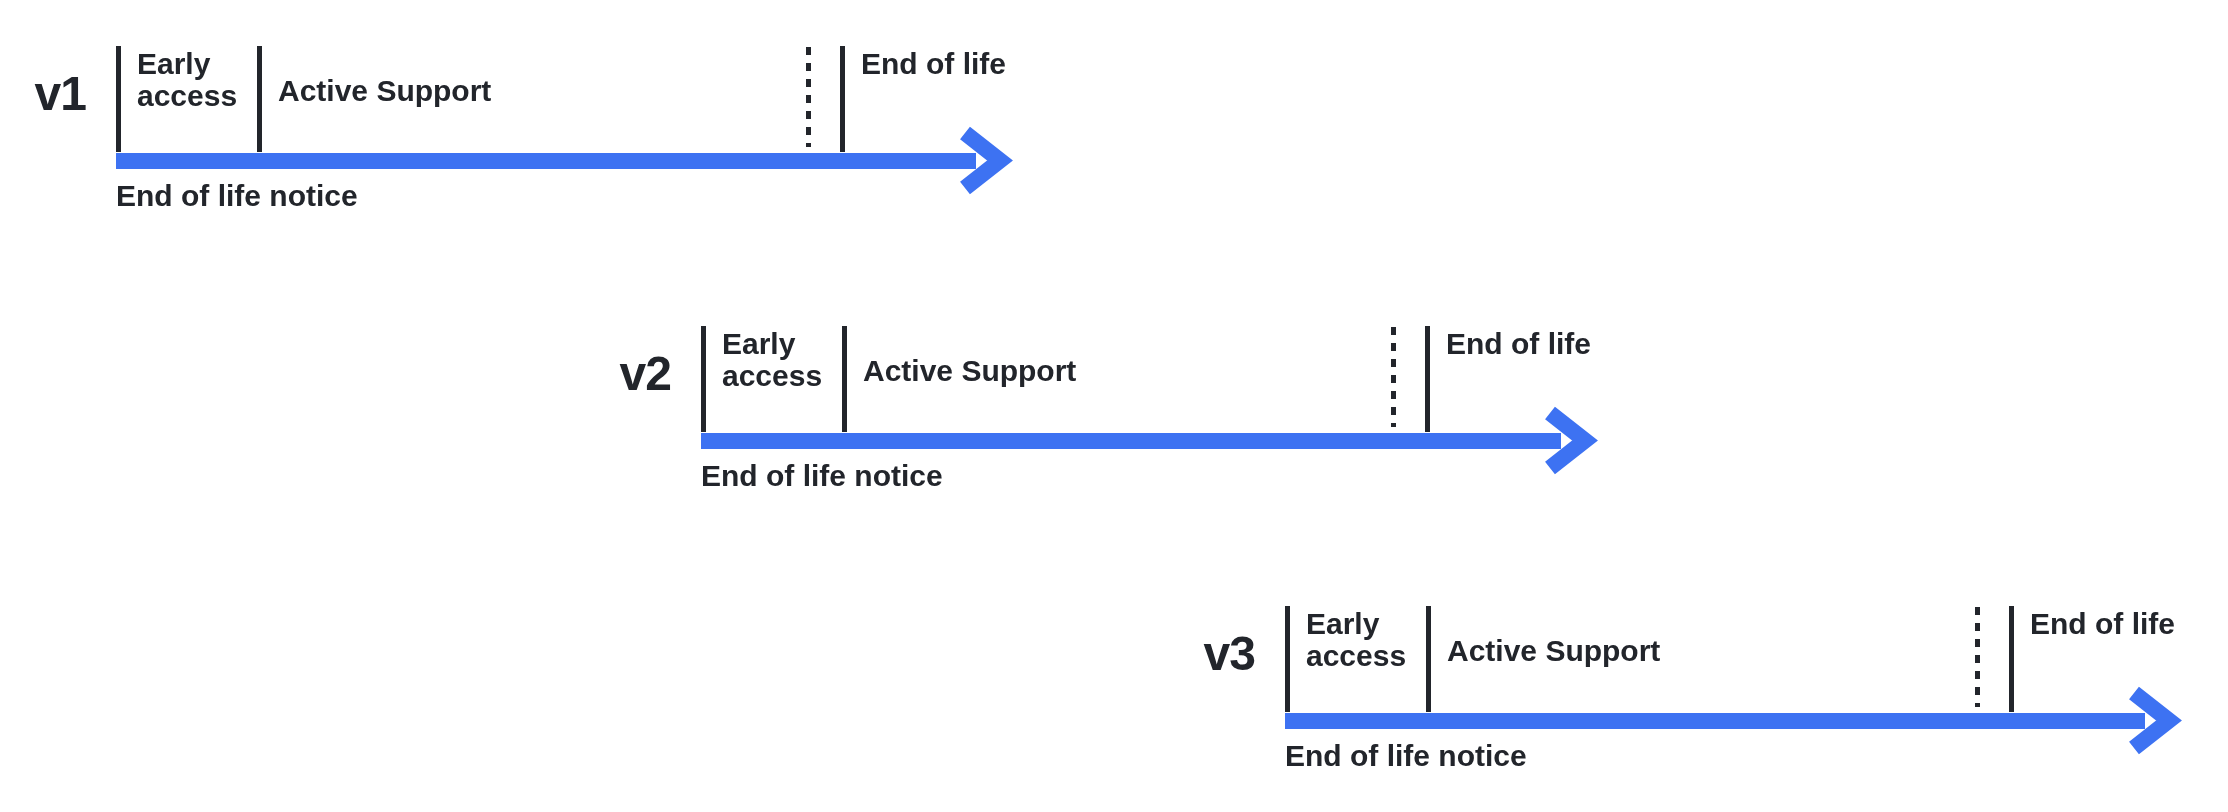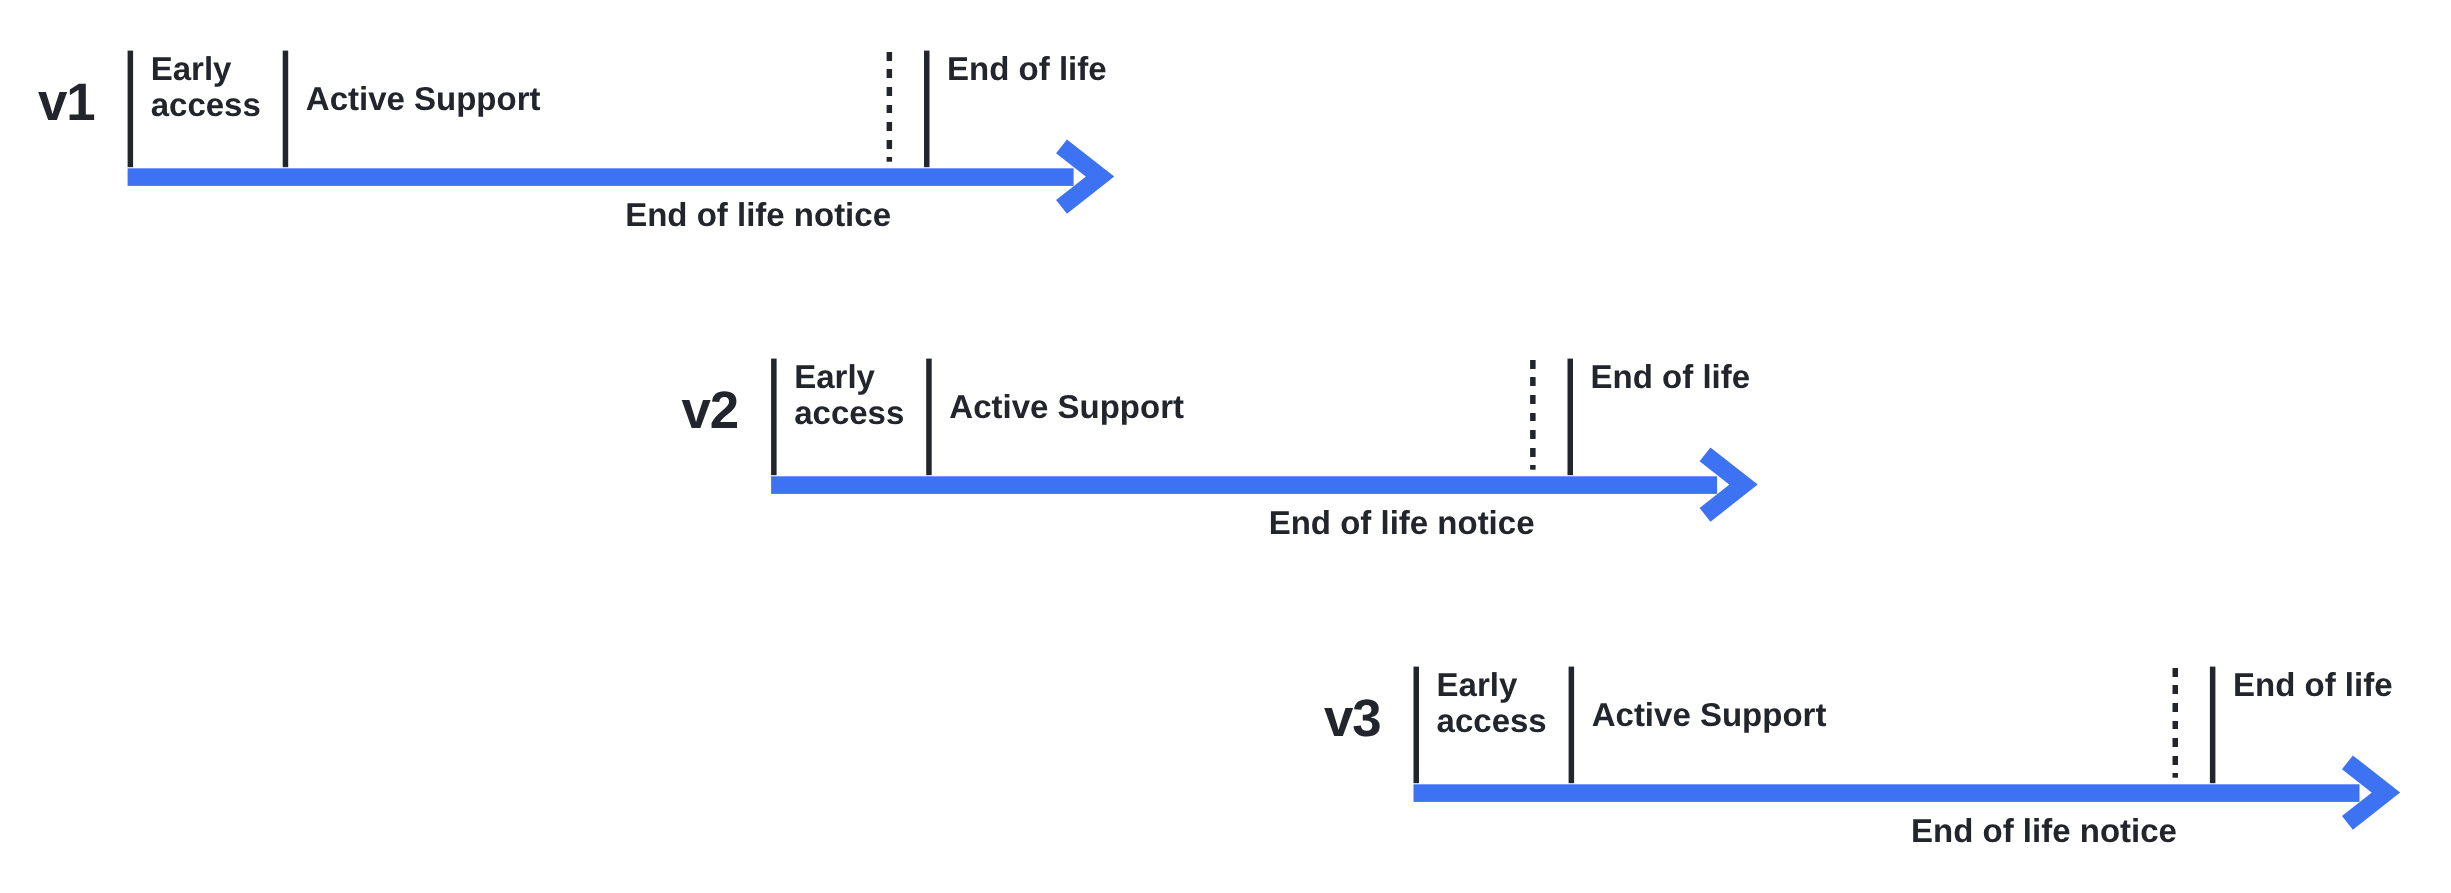--- a/index.html
+++ b/index.html
@@ -87,21 +87,21 @@
     stroke:var(--arrow);
     stroke-width:16;
     stroke-linejoin:miter;
     stroke-linecap:butt;
   }
   .notice-label{
     position:absolute;
     left:0;
     top:134px;
     width:694px;
-    text-align:right;
+    text-align:left;
     font-size:30px;
     font-weight:700;
     line-height:32px;
     white-space:nowrap;
   }
 </style>
 </head>
 <body>
 
 <div class="canvas">

